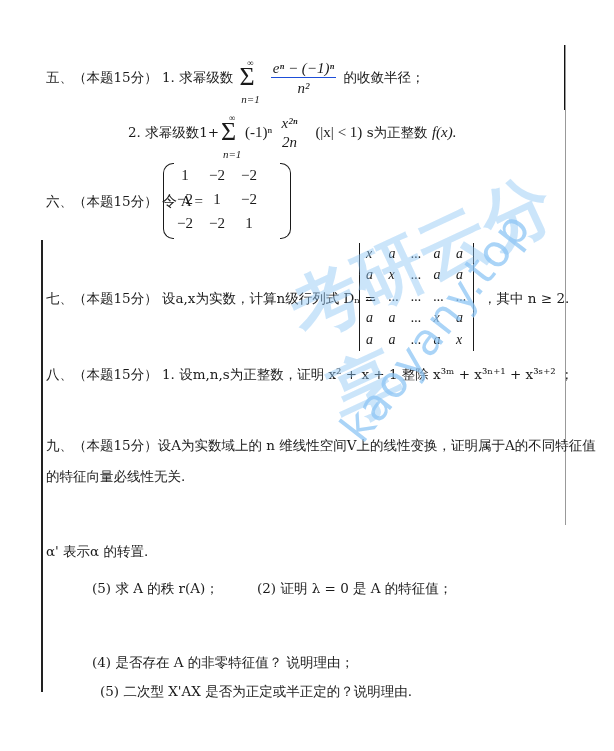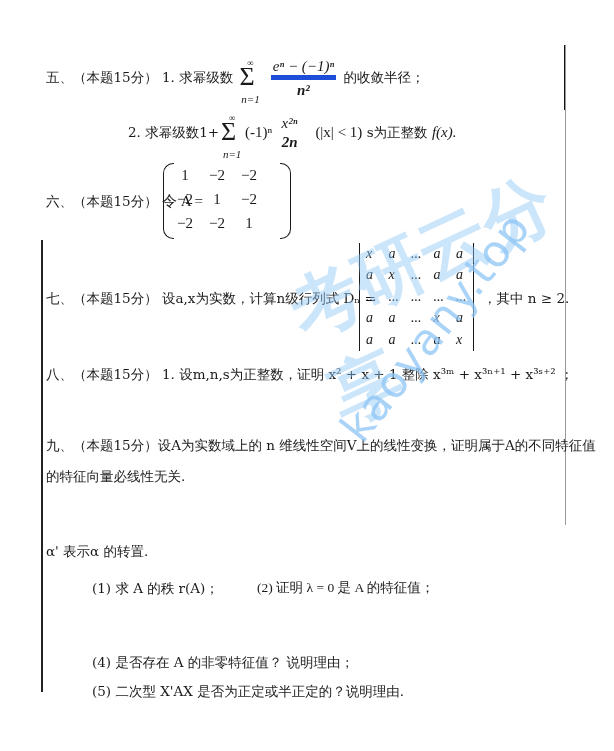--- a/index.html
+++ b/index.html
@@ -12,22 +12,22 @@
   .vline-right { position: absolute; left: 565px; top: 45px; width: 1px; height: 480px; background: #999; }
   .vline-right-top { position: absolute; left: 564px; top: 45px; width: 2px; height: 65px; background: #111; }
   .line { position: absolute; font-size: 13.5px; white-space: nowrap; line-height: 16px; }
   .math { font-family: "Liberation Serif", "DejaVu Serif", serif; font-style: italic; font-size: 15px; }
   .rm { font-style: normal; text-align: center; }
   .sum { display: inline-block; position: relative; vertical-align: middle; text-align: center; width: 26px; height: 46px; }
   .sum .sig { position: absolute; left: 2px; top: 9px; font-size: 26px; font-style: normal; line-height: 26px; }
   .sum .sup { position: absolute; left: 0; width: 26px; top: 0; font-size: 9px; font-style: normal; }
   .sum .sub { position: absolute; left: 0; width: 26px; top: 36px; font-size: 11px; font-style: italic; }
   .frac { display: inline-block; vertical-align: middle; text-align: center; margin: 0 3px; }
-  .frac .num { display: block; padding: 0 2px; border-bottom: 5px solid #1d4ed8; line-height: 18px; }
-  .frac .den { display: block; line-height: 20px; font-weight: bold; }
+  .frac .num { display: block; padding: 0 2px; border-bottom: 1px solid #1d4ed8; line-height: 18px; }
+  .frac .den { display: block; line-height: 20px; }
   .matrix { position: absolute; }
   .matrix table { border-collapse: collapse; font-family: "Liberation Serif", serif; font-size: 15px; }
   .matrix td { padding: 2px 8px; text-align: center; height: 20px; }
   .paren-l, .paren-r { position: absolute; top: 0; width: 10px; height: 74px; border: 1.5px solid #1a1a1a; }
   .paren-l { left: 0; border-right: none; border-radius: 10px 0 0 10px; }
   .paren-r { right: 0; border-left: none; border-radius: 0 10px 10px 0; }
   .det { position: absolute; border-left: 1.5px solid #1a1a1a; border-right: 1.5px solid #1a1a1a; }
   .det table { border-collapse: collapse; font-family: "Liberation Serif", serif; font-style: italic; font-size: 14px; }
   .det td { padding: 0 6px; height: 21.5px; text-align: left; }
   .watermark { position: absolute; color: #8ec6f5; opacity: 0.75; pointer-events: none; font-family: "DejaVu Sans", sans-serif; }
@@ -156,20 +156,20 @@
     <span>设m,n,s为正整数，证明 x² + x + 1 整除 x³ᵐ + x³ⁿ⁺¹ + x³ˢ⁺² ；</span>
   </div>
 
   <div class="line" style="left:46px; top:437px;">
     <span>九、</span><span>（本题15分）</span><span>设A为实数域上的 n 维线性空间V上的线性变换，证明属于A的不同特征值</span>
   </div>
   <div class="line" style="left:46px; top:468px;">的特征向量必线性无关.</div>
 
   <div class="line" style="left:46px; top:543px;">α' 表示α 的转置.</div>
 
-  <div class="line" style="left:92px; top:580px;">(1)  求 A 的秩 r(A)；</div>
-  <div class="line" style="left:257px; top:580px;font-family:Liberation Serif, serif;">(2)  证明 λ = 0 是 A 的特征值；</div>
+  <div class="line" style="left:92px; top:580px;">(5)  求 A 的秩 r(A)；</div>
+  <div class="line" style="left:257px; top:580px;">(2)  证明 λ = 0 是 A 的特征值；</div>
   <div class="line" style="left:92px; top:654px;">(4)  是否存在 A 的非零特征值？ 说明理由；</div>
-  <div class="line" style="left:92px; top:683px;">(5)  二次型 X'AX 是否为正定或半正定的？说明理由.</div>
+  <div class="line" style="left:100px; top:683px;">(5)  二次型 X'AX 是否为正定或半正定的？说明理由.</div>
 
   <div class="watermark wm-cn">考研云分享</div>
   <div class="watermark wm-url">kaoyany.top</div>
 </div>
 
 </body></html>

